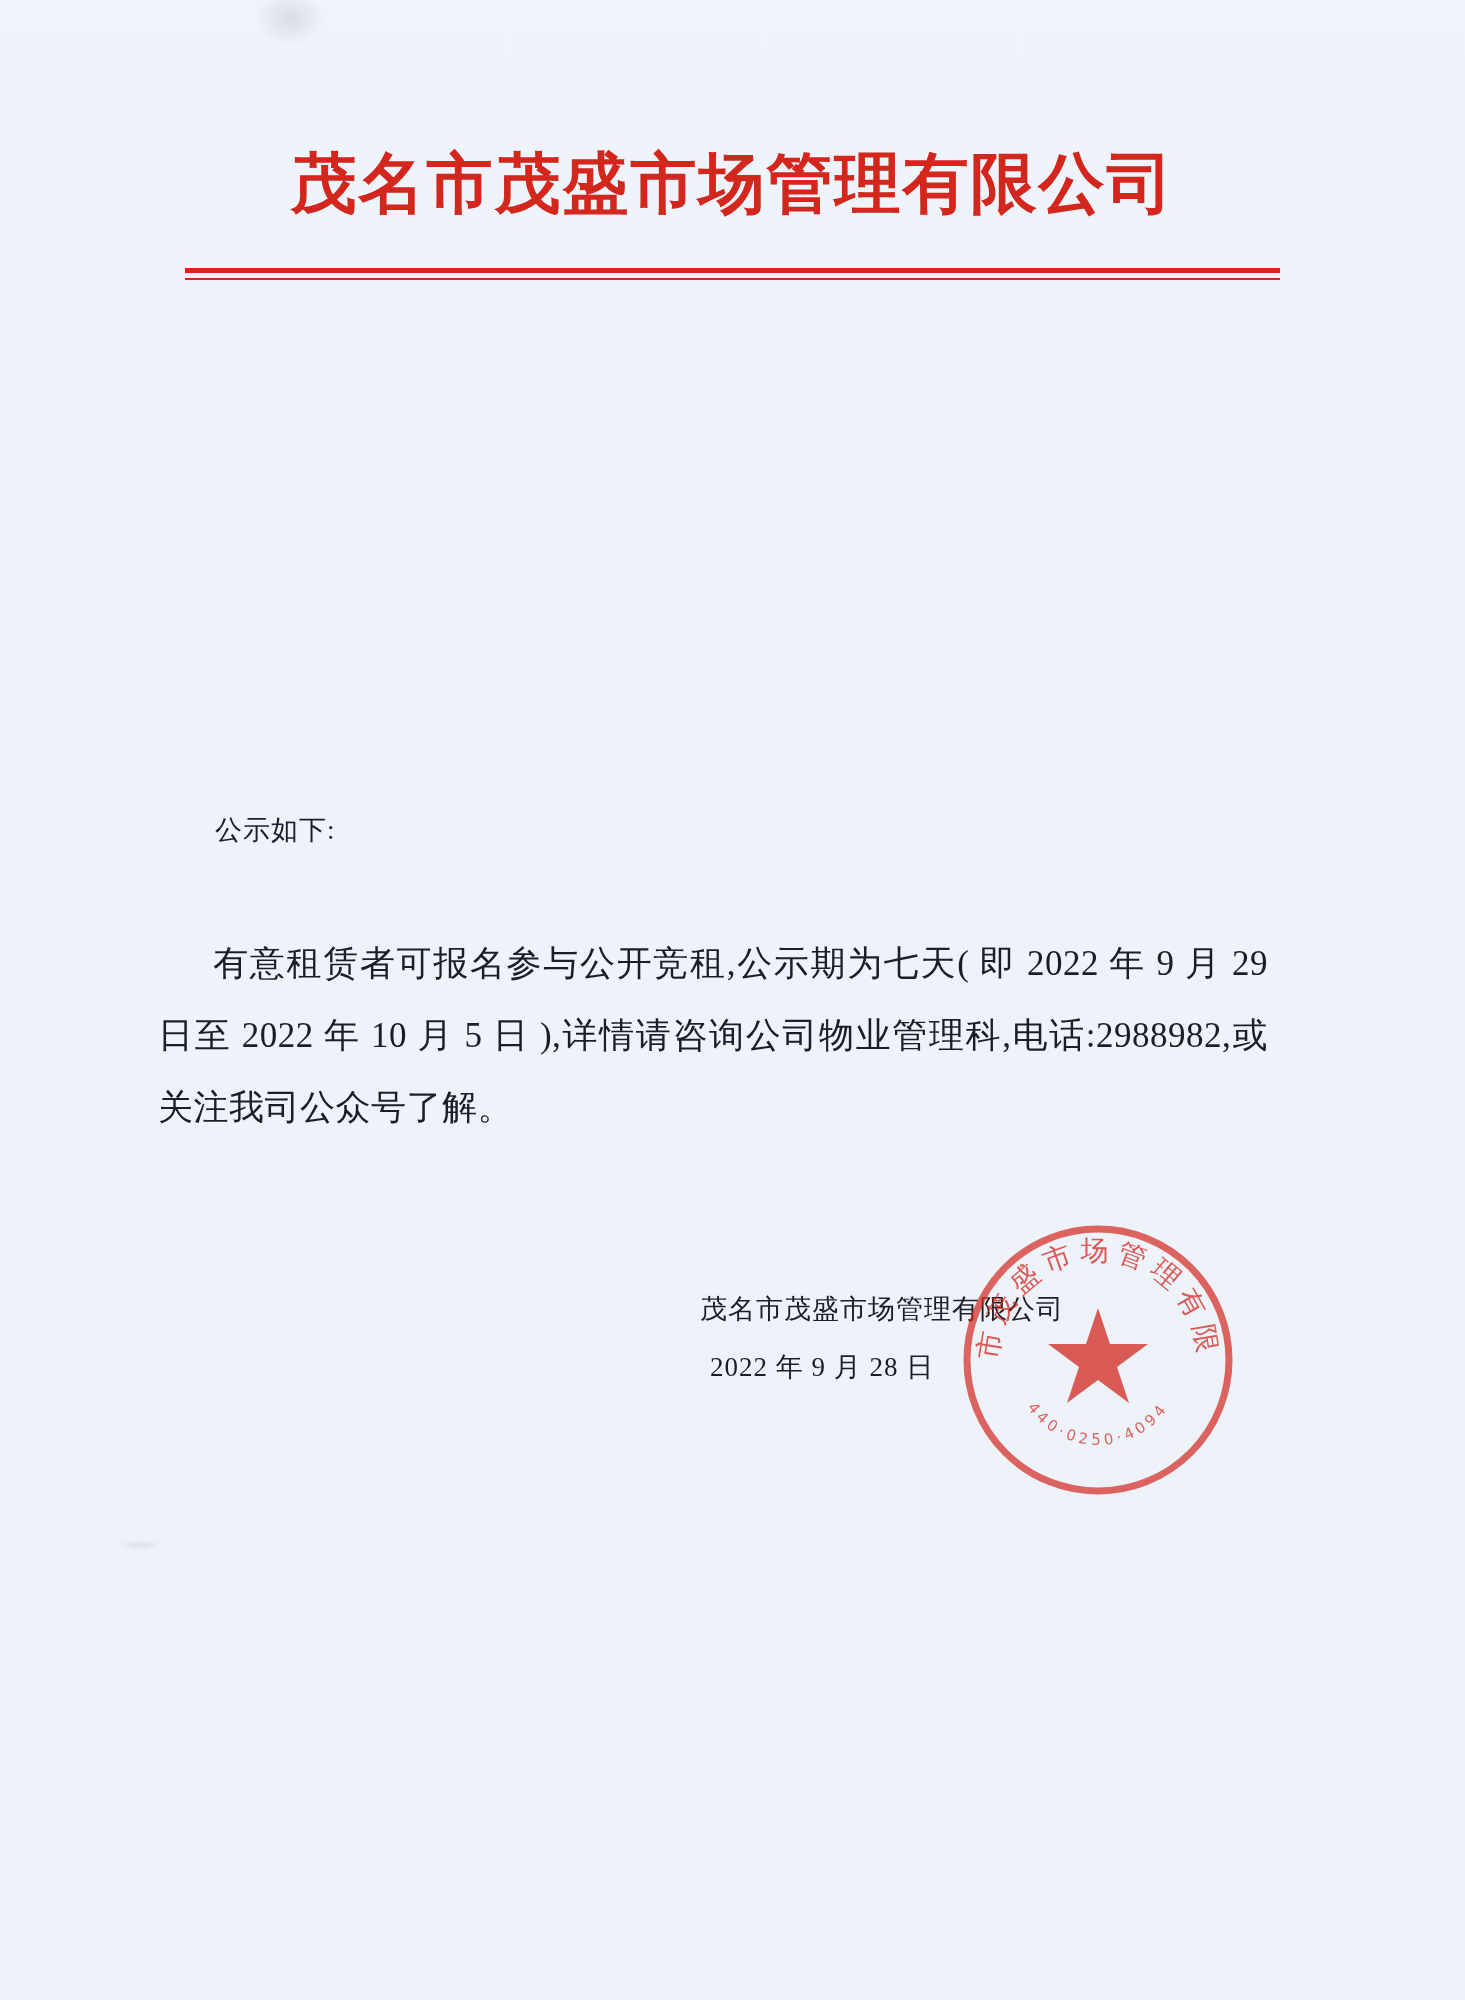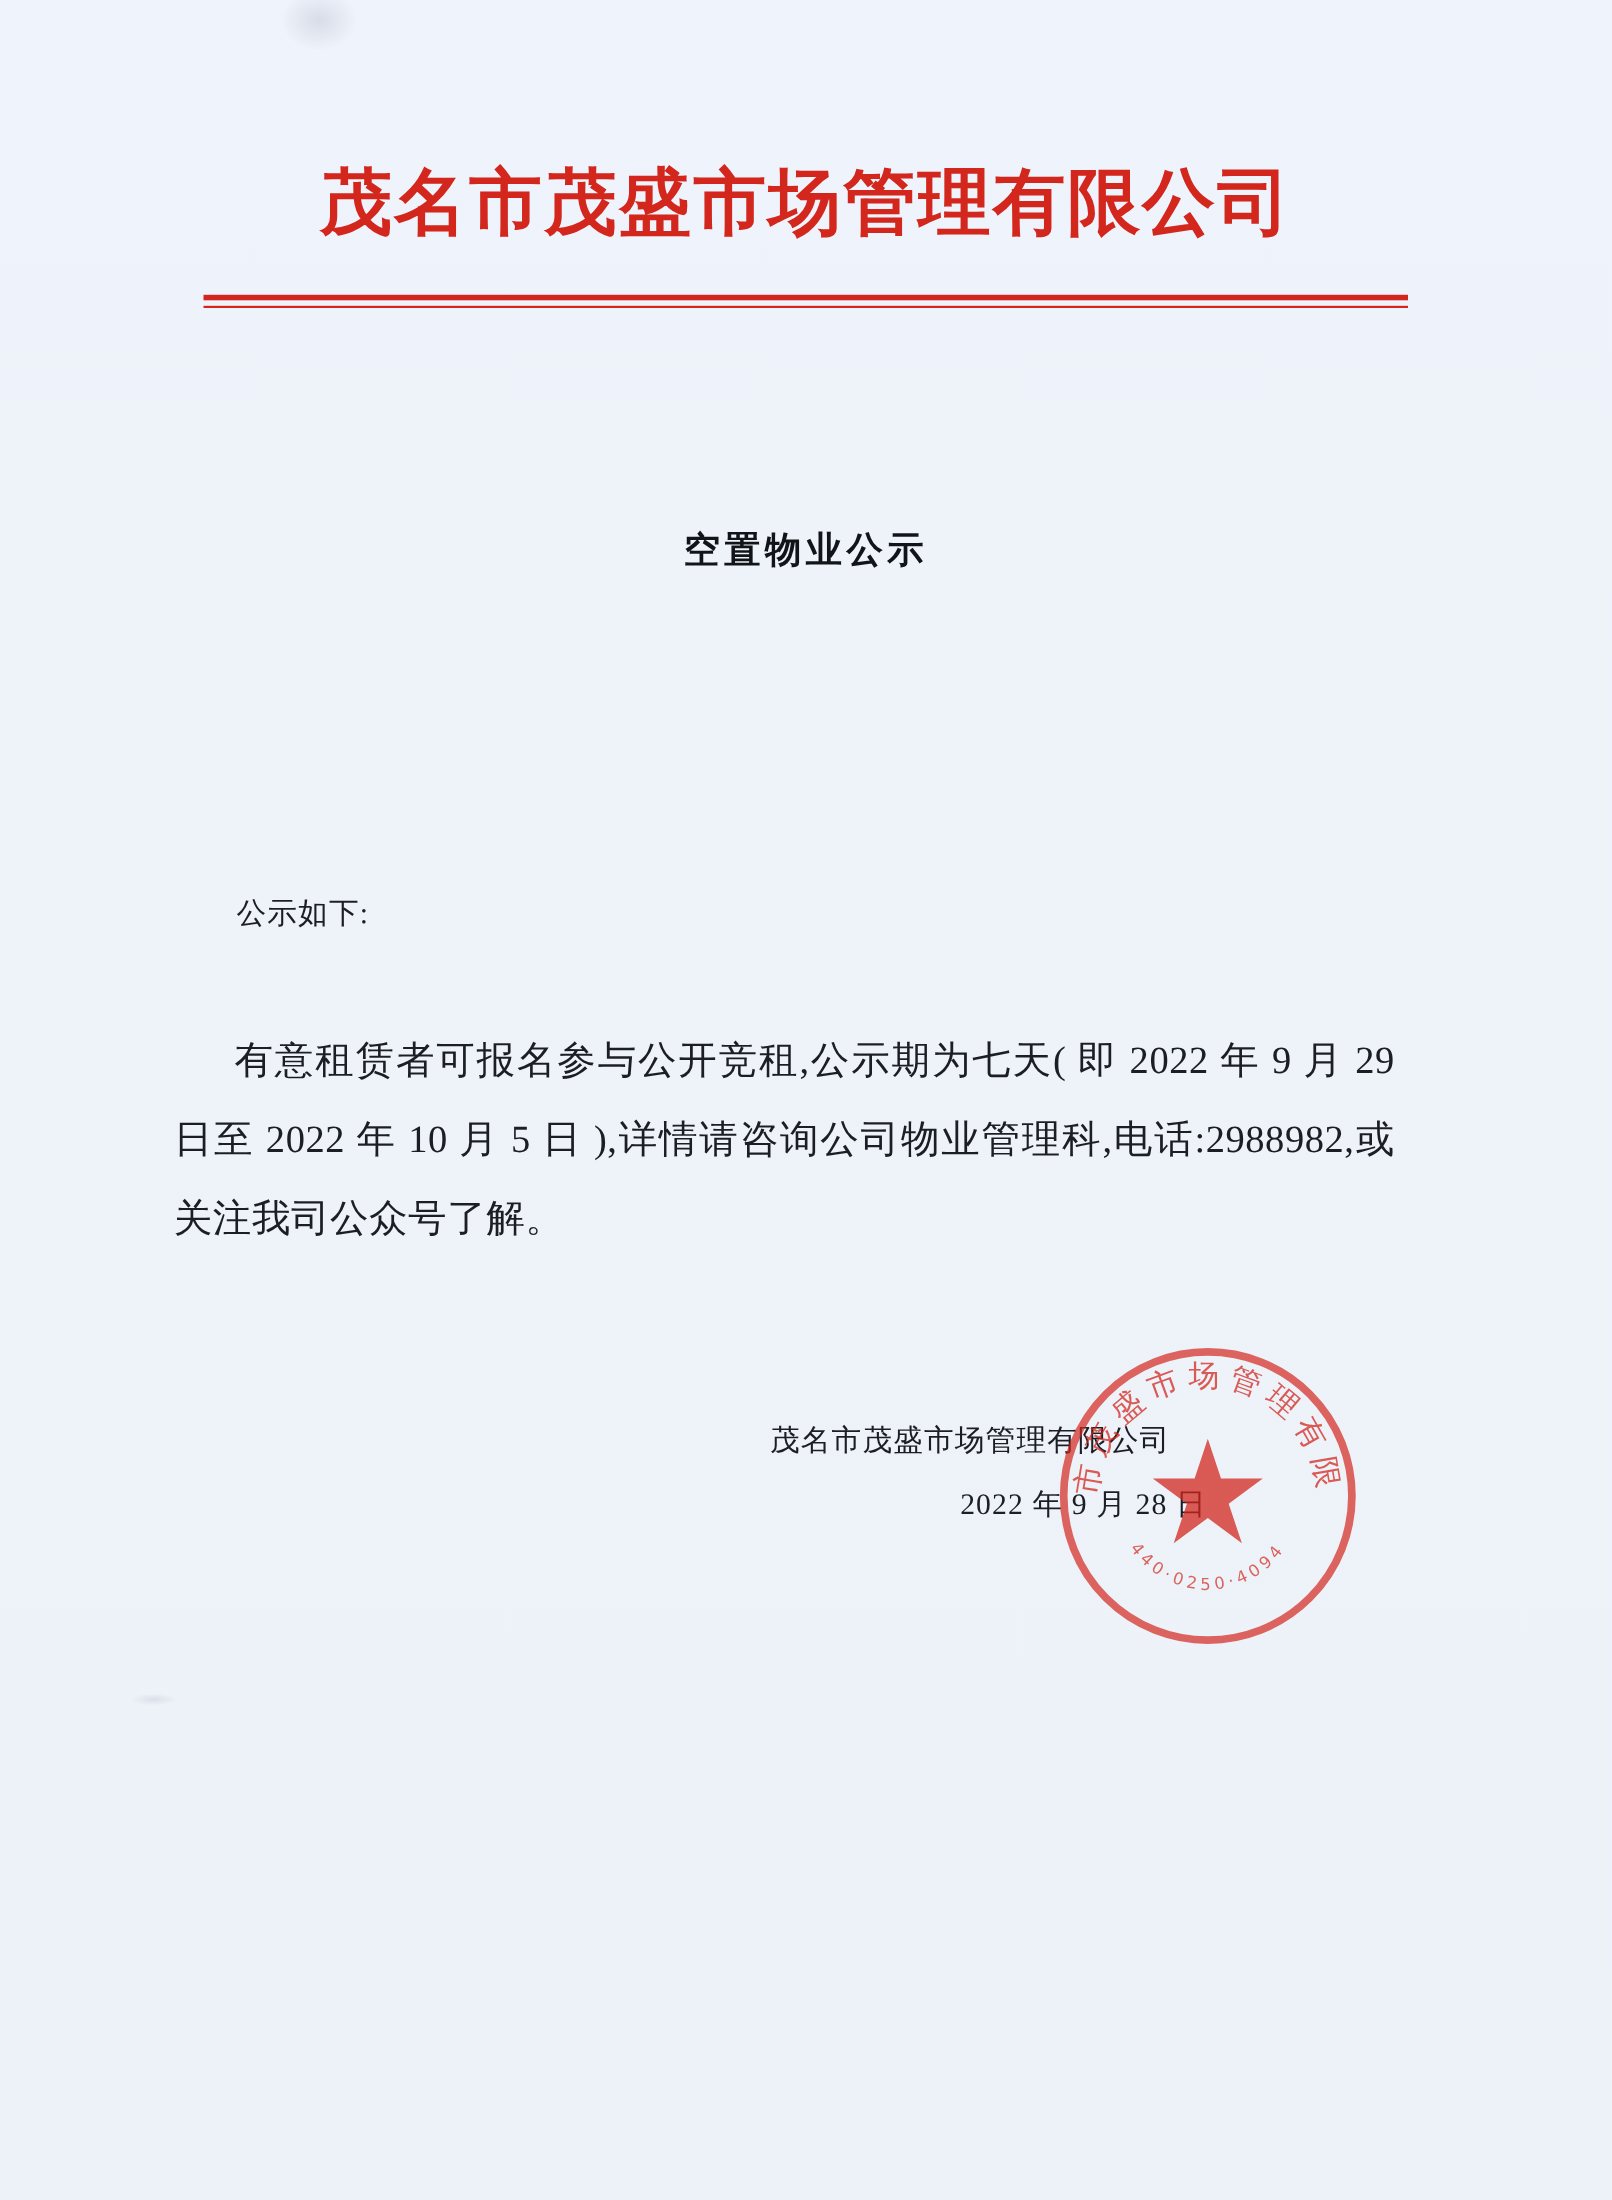--- a/index.html
+++ b/index.html
@@ -164,21 +164,21 @@
     position: absolute;
     left: 700px;
     top: 1280px;
     width: 560px;
     text-align: left;
     font-size: 27px;
     line-height: 2.15;
     color: #1b1e24;
     letter-spacing: 1px;
   }
-  .sig-line-2 { padding-left: 10px; text-align: center; }
+  .sig-line-2 { padding-left: 10px; }
 
   
   .seal {
     position: absolute;
     left: 958px;
     top: 1220px;
     width: 280px;
     height: 280px;
     pointer-events: none;
     opacity: 0.82;
@@ -195,21 +195,20 @@
 
   <div class="letterhead">
     <div class="company-name">茂名市茂盛市场管理有限公司</div>
   </div>
 
   <div class="rule-wrap">
     <div class="rule-thick"></div>
     <div class="rule-thin"></div>
   </div>
 
-  <div class="doc-title">空置物业公示</div>
 
 
   <div class="notice-label">公示如下:</div>
 
   <div class="body-text">
     <span class="indent"></span><span>有意租赁者可报名参与公开竞租,公示期为七天( 即 2022 年 9 月 29 日至 2022 年 10 月 5 日 ),详情请咨询公司物业管理科,电话:2988982,或关注我司公众号了解。</span>
   </div>
 
   <div class="signature">
     <div>茂名市茂盛市场管理有限公司</div>

